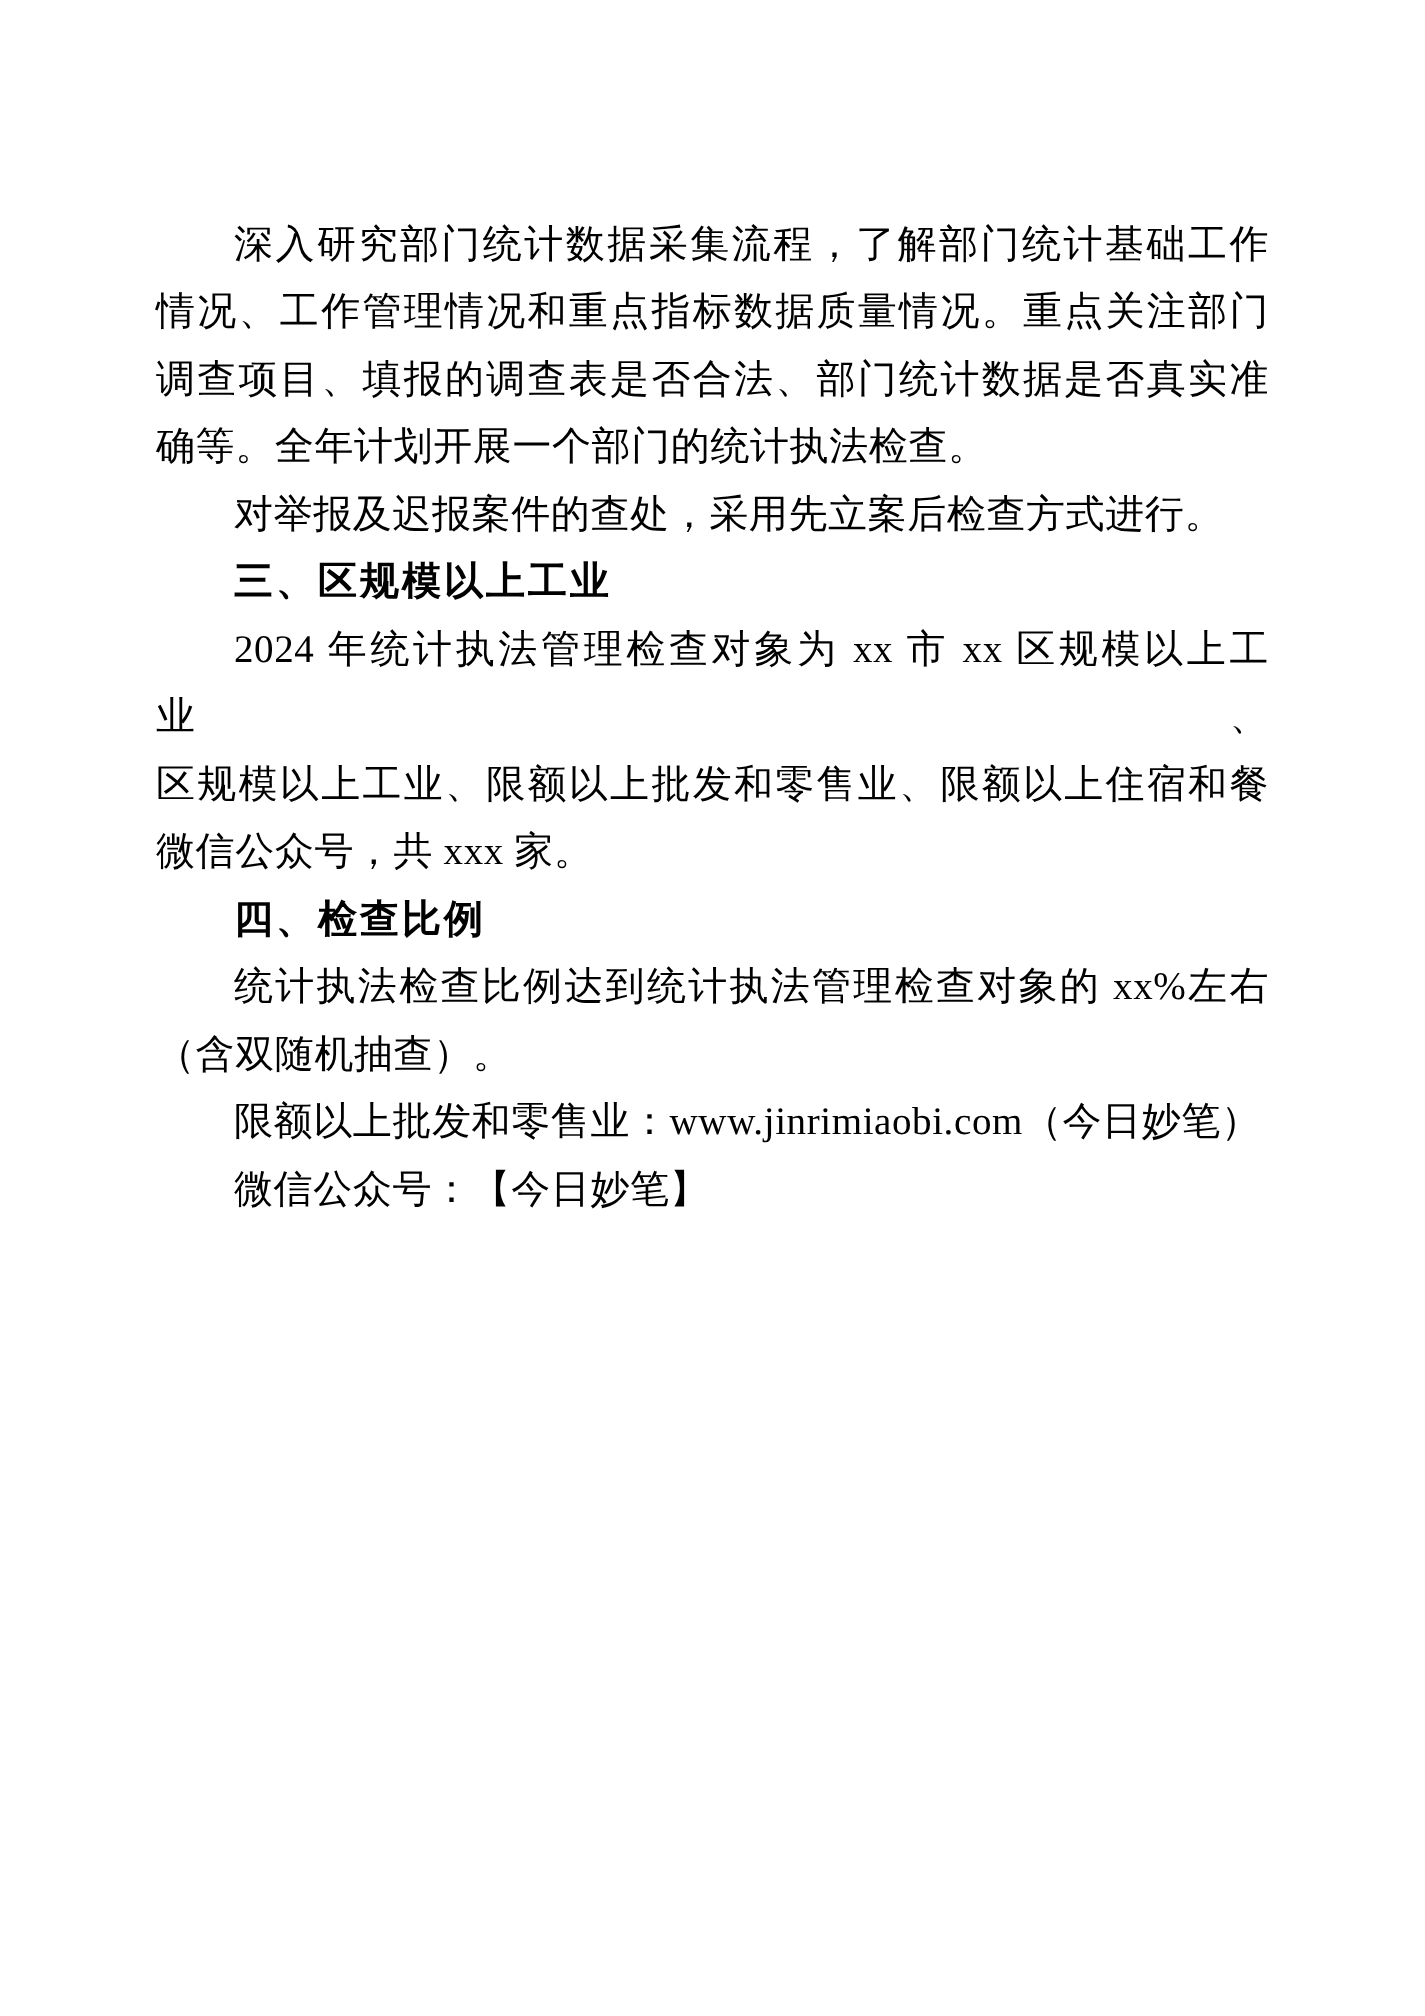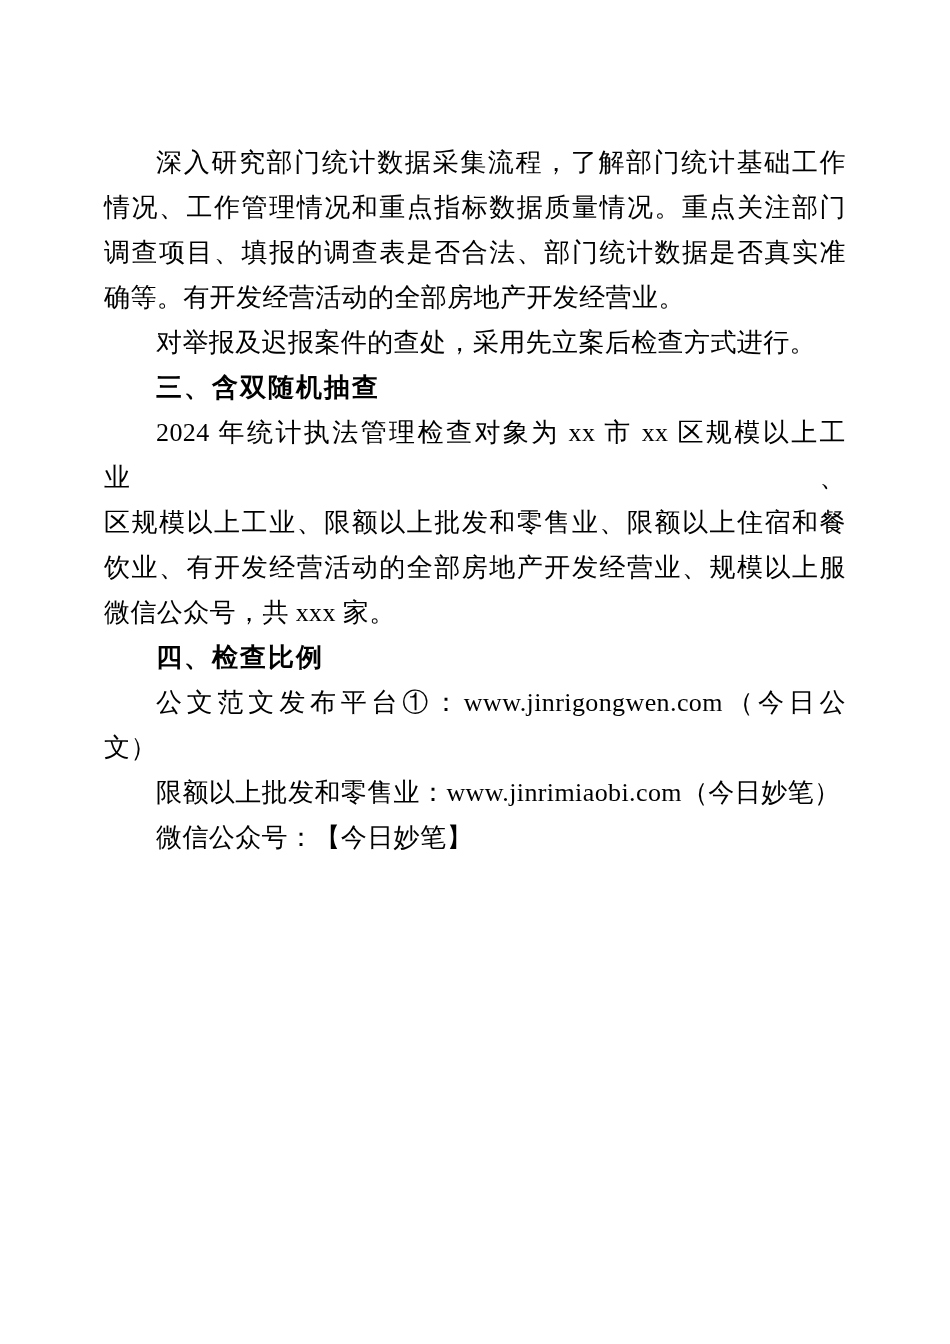--- a/index.html
+++ b/index.html
@@ -46,40 +46,39 @@
 </style>
 </head>
 <body>
 
 <div class="page">
   <div class="content" id="content">
       <div class="block">
         <div class="line fill indent">深入研究部门统计数据采集流程，了解部门统计基础工作</div>
         <div class="line fill">情况、工作管理情况和重点指标数据质量情况。重点关注部门</div>
         <div class="line fill">调查项目、填报的调查表是否合法、部门统计数据是否真实准</div>
-        <div class="line">确等。有开发经营活动的全部房地产开发经营业。</div>
+        <div class="line">确等。全年计划开展一个部门的统计执法检查。</div>
       </div>
       <div class="block">
         <div class="line indent">对举报及迟报案件的查处，采用先立案后检查方式进行。</div>
       </div>
       <div class="block">
-        <div class="line indent heading">三、含双随机抽查</div>
+        <div class="line indent heading">三、区规模以上工业</div>
       </div>
       <div class="block">
         <div class="line fill indent">2024 年统计执法管理检查对象为 xx 市 xx 区规模以上工业、</div>
         <div class="line fill">区规模以上工业、限额以上批发和零售业、限额以上住宿和餐</div>
-        <div class="line fill">饮业、有开发经营活动的全部房地产开发经营业、规模以上服</div>
         <div class="line">微信公众号，共 xxx 家。</div>
       </div>
       <div class="block">
         <div class="line indent heading">四、检查比例</div>
       </div>
       <div class="block">
-        <div class="line fill indent">公文范文发布平台①：www.jinrigongwen.com（今日公</div>
-        <div class="line">文）</div>
+        <div class="line fill indent">统计执法检查比例达到统计执法管理检查对象的 xx%左右</div>
+        <div class="line">（含双随机抽查）。</div>
       </div>
       <div class="block">
         <div class="line indent">限额以上批发和零售业：www.jinrimiaobi.com（今日妙笔）</div>
       </div>
       <div class="block">
         <div class="line indent">微信公众号：【今日妙笔】</div>
       </div>
     </div>
 </div>
 

